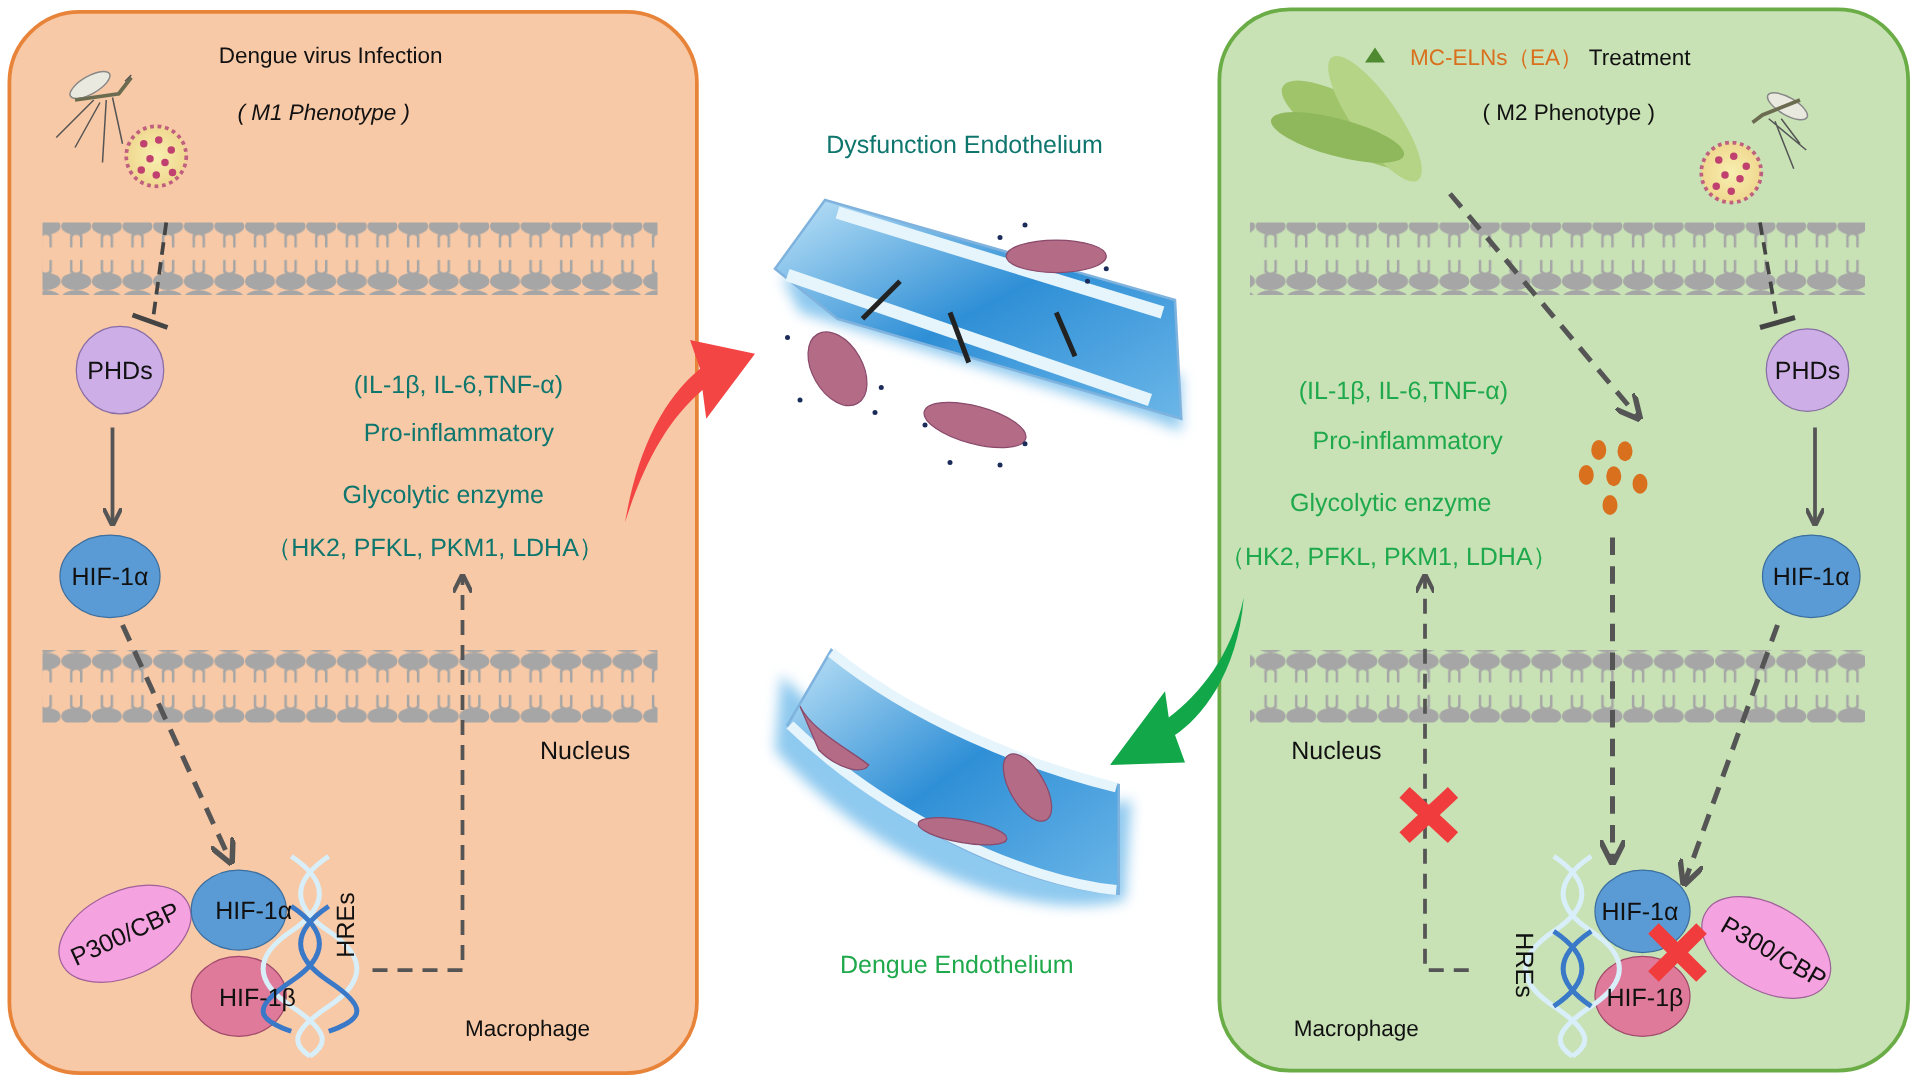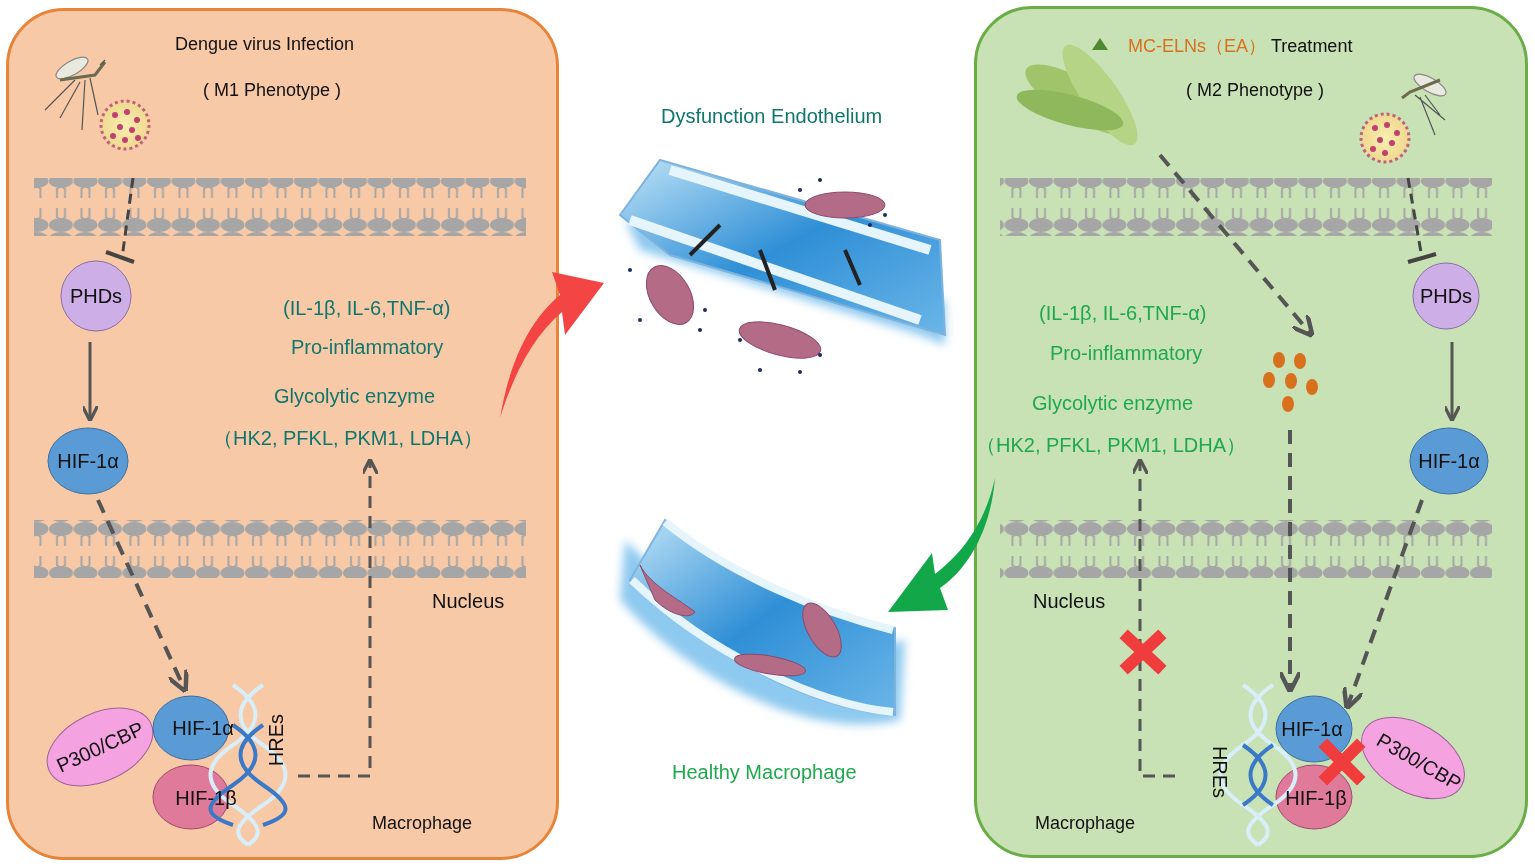--- a/index.html
+++ b/index.html
@@ -213,30 +213,30 @@
 
   <text class="node-label" x="1446" y="303" text-anchor="middle">PHDs</text>
   <text class="node-label" x="1449" y="468" text-anchor="middle">HIF-1α</text>
   <text class="node-label" x="1420" y="765" text-anchor="middle" transform="rotate(30 1413 758)">P300/CBP</text>
   <text class="node-label" x="1312" y="736" text-anchor="middle">HIF-1α</text>
   <text class="node-label" x="1316" y="805" text-anchor="middle">HIF-1β</text>
   <text class="node-label" x="1213" y="772" text-anchor="middle" transform="rotate(90 1213 772)">HREs</text>
 </svg>
 
 <div class="txt t-black" style="left:175px;top:34px;">Dengue virus Infection</div>
-<div class="txt t-black" style="left:203px;top:80px;">( M1 Phenotype )</div>
+<div class="txt t-black" style="left:190px;top:80px;font-style:italic;">( M1 Phenotype )</div>
 <div class="txt t-red" style="left:283px;top:297px;">(IL-1β, IL-6,TNF-α)</div>
 <div class="txt t-red" style="left:291px;top:336px;">Pro-inflammatory</div>
 <div class="txt t-red" style="left:274px;top:385px;">Glycolytic enzyme</div>
 <div class="txt t-red" style="left:213px;top:425px;">（HK2, PFKL, PKM1, LDHA）</div>
 <div class="txt t-black" style="left:432px;top:590px;font-size:20px;">Nucleus</div>
 <div class="txt t-black" style="left:372px;top:813px;">Macrophage</div>
 
 <div class="txt t-red" style="left:661px;top:105px;">Dysfunction Endothelium</div>
-<div class="txt t-green" style="left:672px;top:761px;">Healthy Macrophage</div>
+<div class="txt t-green" style="left:672px;top:761px;">Dengue Endothelium</div>
 
 <div class="txt t-black" style="left:1128px;top:34px;">
   <span class="t-orange">MC-ELNs（EA）</span>
   <span>Treatment</span>
 </div>
 <div class="txt t-black" style="left:1186px;top:80px;">( M2 Phenotype )</div>
 <div class="txt t-green" style="left:1039px;top:302px;">(IL-1β, IL-6,TNF-α)</div>
 <div class="txt t-green" style="left:1050px;top:342px;">Pro-inflammatory</div>
 <div class="txt t-green" style="left:1032px;top:392px;">Glycolytic enzyme</div>
 <div class="txt t-green" style="left:976px;top:432px;">（HK2, PFKL, PKM1, LDHA）</div>

